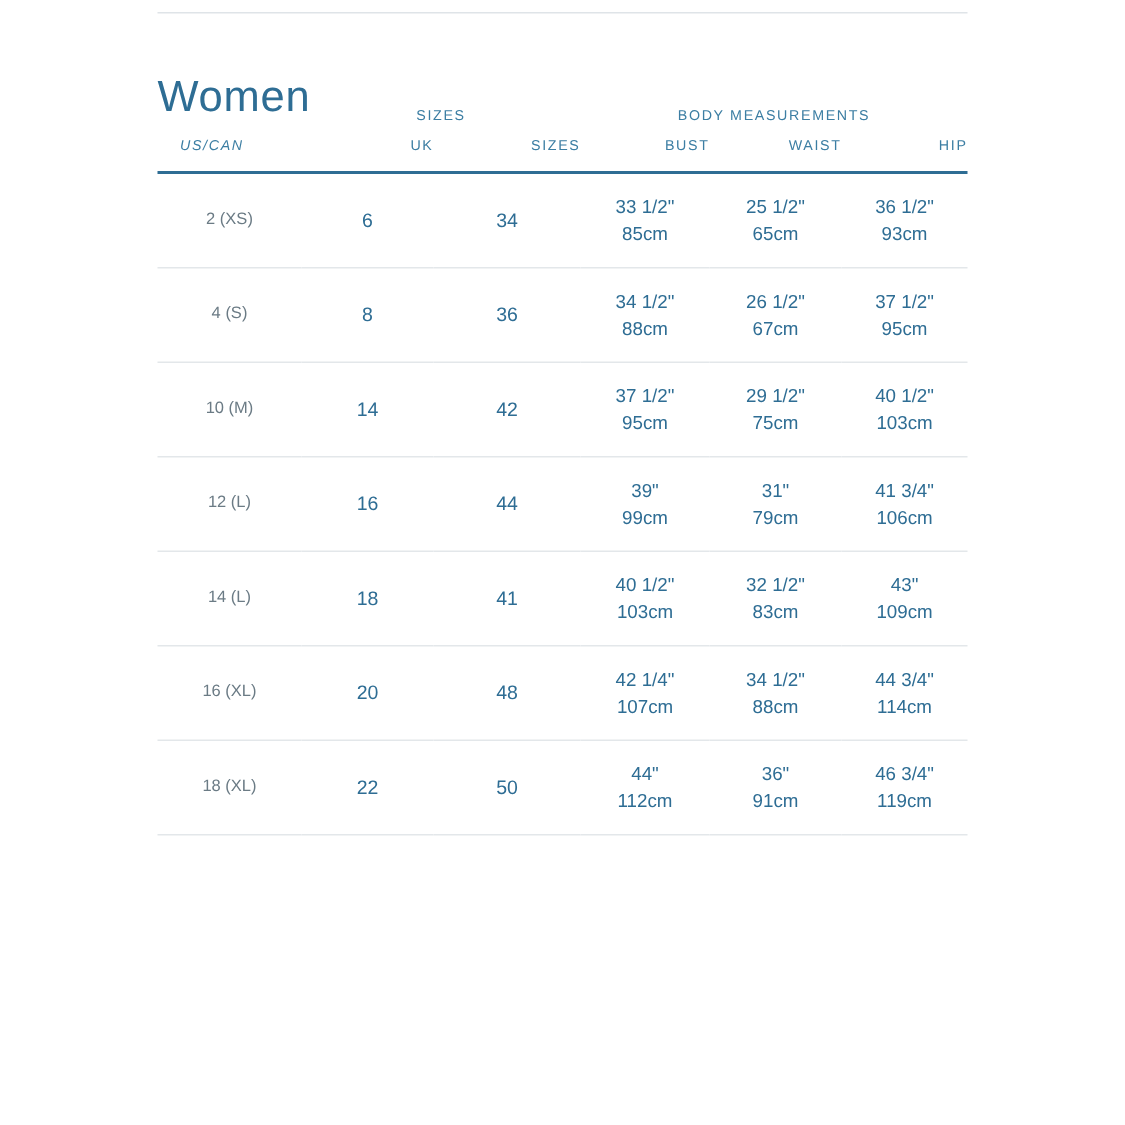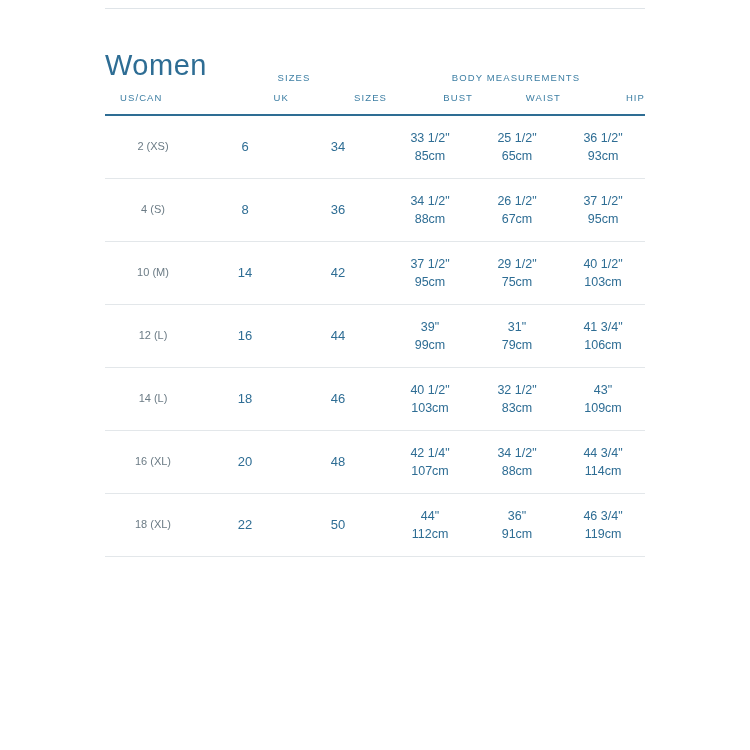--- a/index.html
+++ b/index.html
@@ -71,20 +71,21 @@
     letter-spacing: 1.1px;
     color: #3c7ea3;
     text-align: right;
     padding: 0 0 11px 0;
     border: none;
     vertical-align: bottom;
   }
   .head-row th.uscan {
     text-align: left;
     padding-left: 15px;
+    font-style: italic;
   }
   .head-sep td {
     padding: 0;
     height: 2px;
     border: none;
   }
   .head-sep .rule {
     height: 2px;
     background: #2e6d94;
     width: 100%;
@@ -227,21 +228,21 @@
         </td>
         <td class="meas">
           <span class="in">41 3/4"</span>
           <span class="cm">106cm</span>
         </td>
       </tr>
 
       <tr>
         <td class="uscan">14 (L)</td>
         <td class="numcol">18</td>
-        <td class="numcol">46</td>
+        <td class="numcol">41</td>
         <td class="meas">
           <span class="in">40 1/2"</span>
           <span class="cm">103cm</span>
         </td>
         <td class="meas">
           <span class="in">32 1/2"</span>
           <span class="cm">83cm</span>
         </td>
         <td class="meas">
           <span class="in">43"</span>

